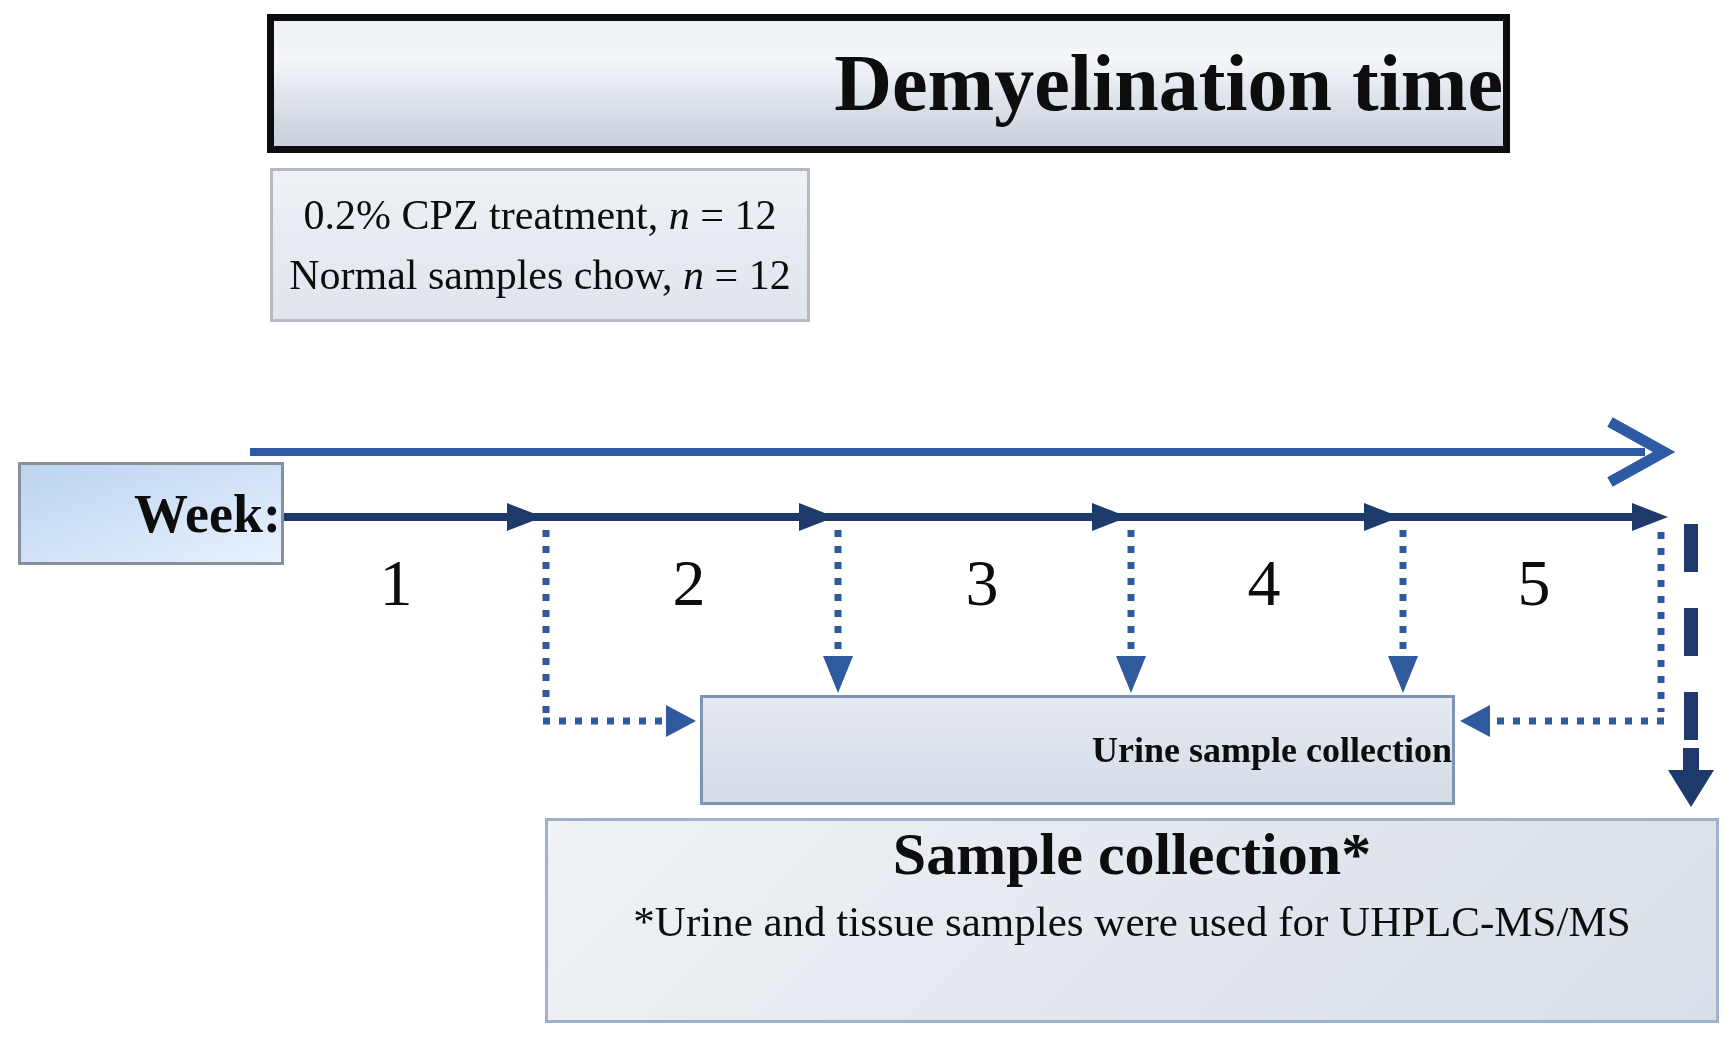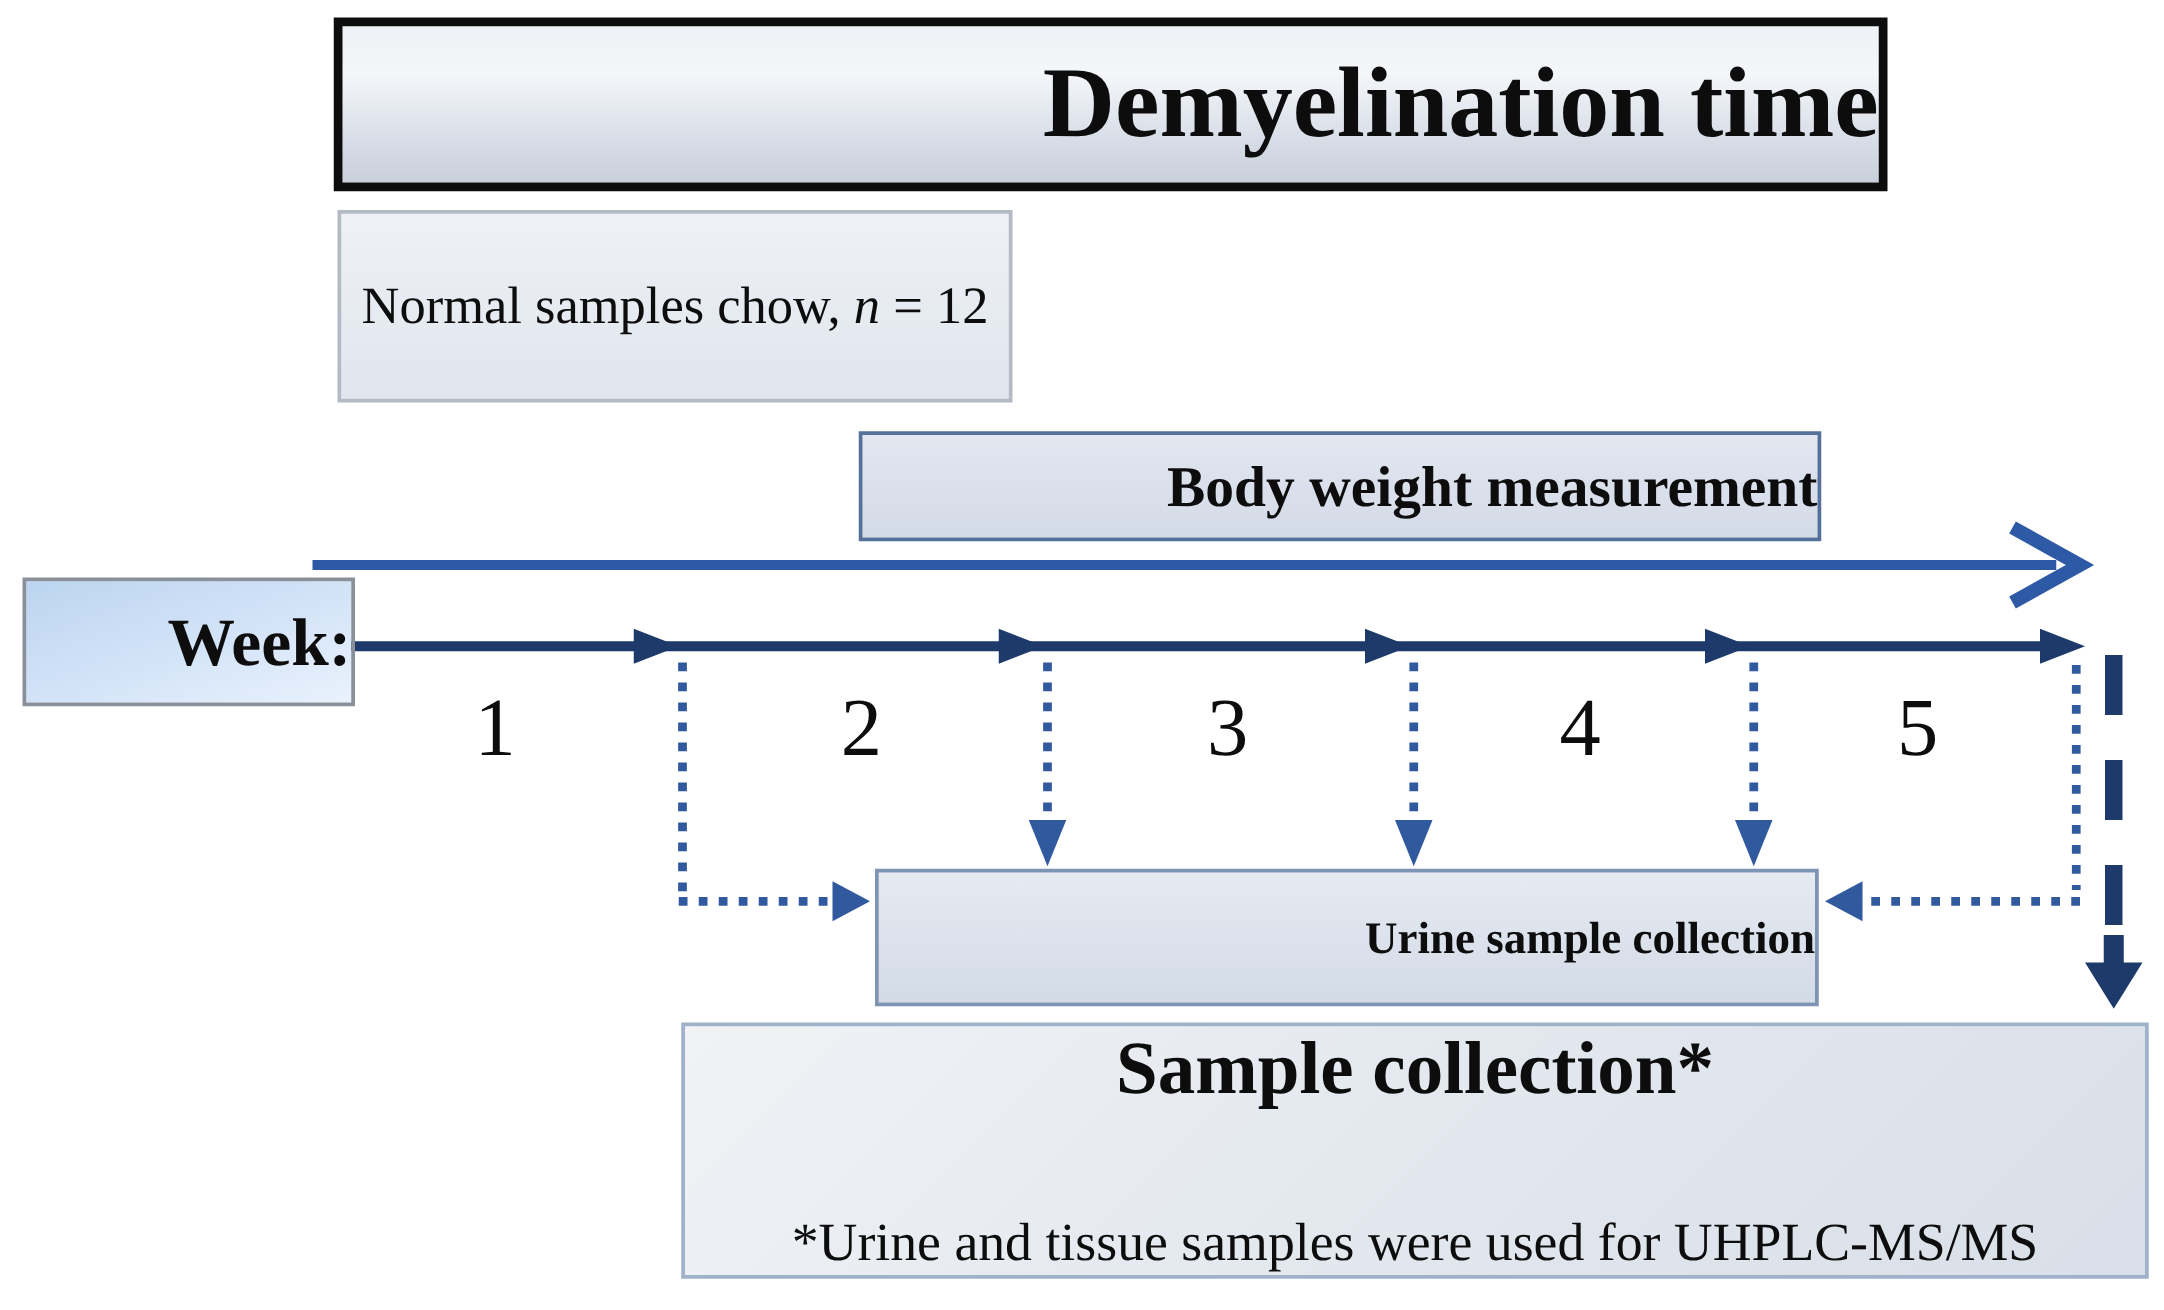--- a/index.html
+++ b/index.html
@@ -36,21 +36,21 @@
   .urine-box{
     left:700px;top:695px;width:755px;height:110px;
     border:3px solid #7e94b3;
     background:linear-gradient(180deg,#e6eaf1 0%,#d3dbe7 100%);
     font-size:36px;font-weight:bold;
   }
   .sample-box{
     left:545px;top:818px;width:1174px;height:205px;
     border:3px solid #9fb2c9;
     background:linear-gradient(135deg,#f0f2f5 0%,#e3e8ef 50%,#d9dfe8 100%);
-    flex-direction:column;justify-content:space-between;gap:10px;
+    flex-direction:column;justify-content:flex-start;gap:10px;
   }
   .sample-title{font-size:60px;font-weight:bold;line-height:66px;}
   .sample-note{font-size:43px;line-height:50px;}
   .week-number{
     position:absolute;top:545px;width:100px;text-align:center;
     font-size:66px;line-height:75px;
   }
   .var-italic{font-style:italic;}
   svg.arrow-layer{position:absolute;left:0;top:0;}
 </style>
@@ -106,27 +106,27 @@
       <polygon points="1668,770 1714,770 1691,807" fill="#1e3a6b"></polygon>
     </g>
   </svg>
 
   <div class="box title-box">
     <span>Demyelination time</span>
   </div>
 
   <div class="box cpz-box">
     <div>
+      <span>0.2% CPZ treatment, </span><span class="var-italic">n</span><span> = 12</span>
+    </div>
+    <div>
       <span>Normal samples chow, </span><span class="var-italic">n</span><span> = 12</span>
     </div>
   </div>
 
-  <div class="box body-box">
-    <span>Body weight measurement</span>
-  </div>
 
   <div class="box week-box">
     <span>Week:</span>
   </div>
 
   <div class="week-number" style="left:346px;">1</div>
   <div class="week-number" style="left:639px;">2</div>
   <div class="week-number" style="left:932px;">3</div>
   <div class="week-number" style="left:1214px;">4</div>
   <div class="week-number" style="left:1484px;">5</div>

